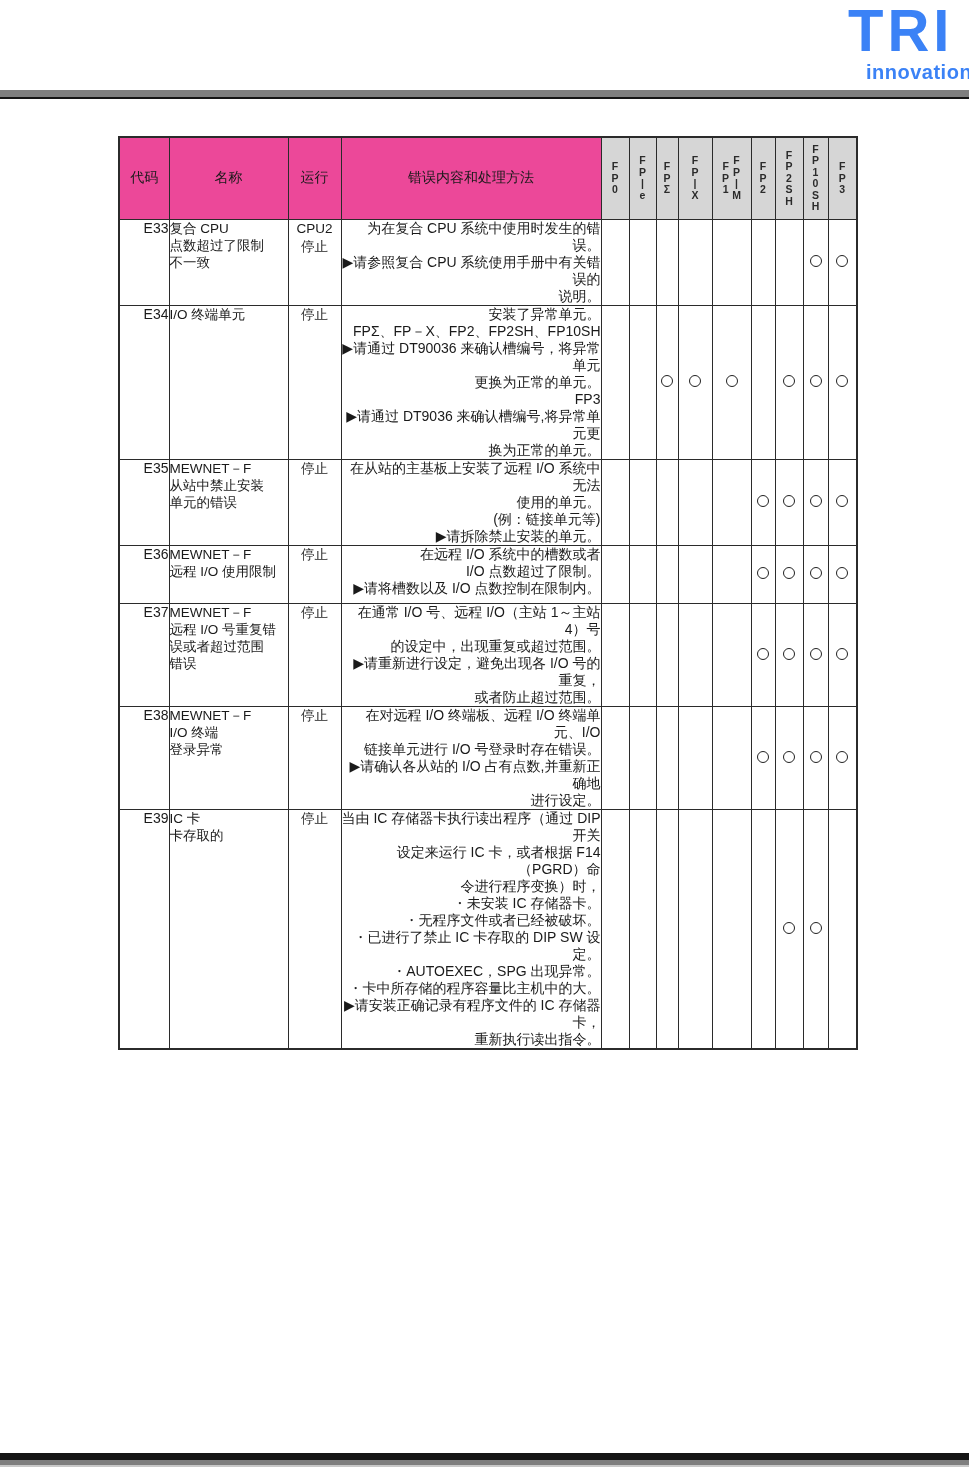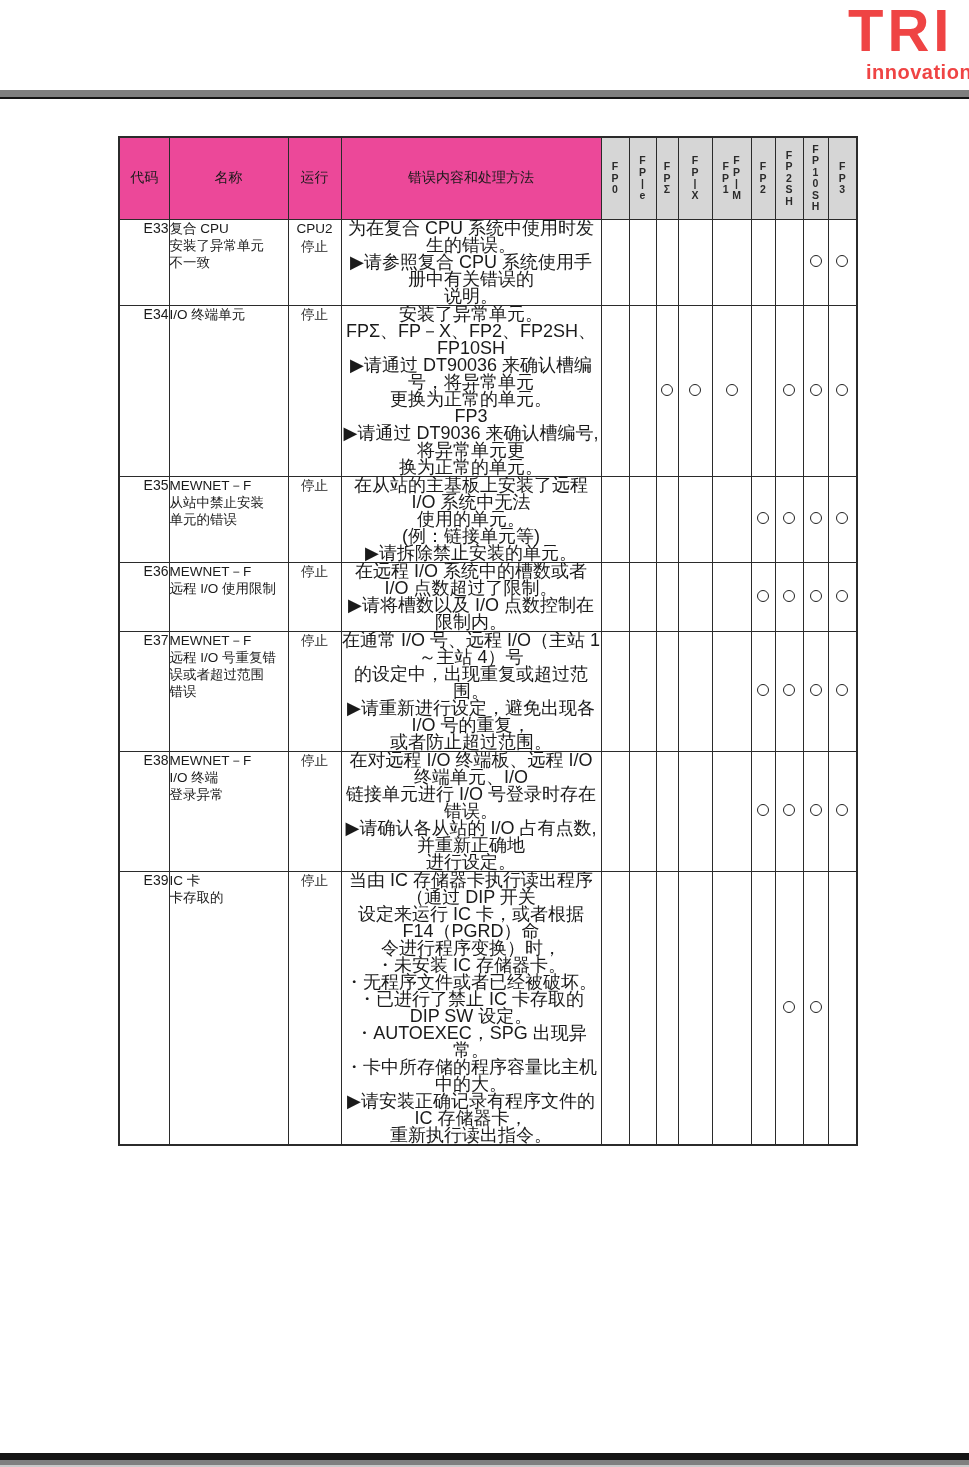--- a/index.html
+++ b/index.html
@@ -26,32 +26,32 @@
   th.hdr{background:#ec4899;font-weight:normal;font-size:14px;text-align:center;vertical-align:middle;}
   th.mdl{background:#d6d6d6;vertical-align:middle;}
   .vwrap{display:flex;flex-direction:row;justify-content:center;align-items:center;gap:3px;}
   .vstack{display:flex;flex-direction:column;align-items:center;}
   .vstack span{display:block;font-size:10.5px;line-height:11.5px;color:#2b2b2b;}
   td.code{vertical-align:top;text-align:right;font-size:14px;padding-top:5px;}
   td.name{vertical-align:top;text-align:left;font-size:13.5px;line-height:17px;
           padding:3px 4px 0 8px;white-space:pre-line;}
   td.run{vertical-align:top;text-align:center;font-size:13.5px;line-height:18px;
          padding-top:3px;white-space:pre-line;margin-left:20px;}
-  td.content{vertical-align:top;text-align:center;font-size:18px;line-height:17px;
+  td.content{vertical-align:top;text-align:right;font-size:14px;line-height:17px;
              padding:2px 4px 0 7px;white-space:pre-line;margin-left:36px;}
   td.mark{vertical-align:middle;text-align:center;}
   .circle{display:inline-block;width:10px;height:10px;border:1.5px solid #222;border-radius:50%;
           box-sizing:content-box;}
 </style>
 </head>
 <body>
 
 <div class="page">
 
-  <div class="logo" style="color: #ef4444;">
+  <div class="logo" style="color: #3b82f6;">
     <div class="logo-tri">TRI</div>
     <div class="logo-sub">innovation</div>
   </div>
 
   <div class="bar-top" style="background: rgb(127, 127, 127);"></div>
   <div class="bar-top-edge" style="background: rgb(21, 21, 21);"></div>
 
   <table class="err">
     <colgroup>
         <col style="width: 50px;">
@@ -167,21 +167,21 @@
                 <span>3</span>
               </div>
             </div>
           </th>
         </tr>
       </thead>
     <tbody>
         <tr style="height: 74px;">
           <td class="code">E33</td>
           <td class="name">复合 CPU
-安装了异常单元
+点数超过了限制
 不一致</td>
           <td class="run">CPU2
 停止</td>
           <td class="content">为在复合 CPU 系统中使用时发生的错误。
 ▶请参照复合 CPU 系统使用手册中有关错误的
 说明。</td>
           <td class="mark"></td>
           <td class="mark"></td>
           <td class="mark"></td>
           <td class="mark"></td>

